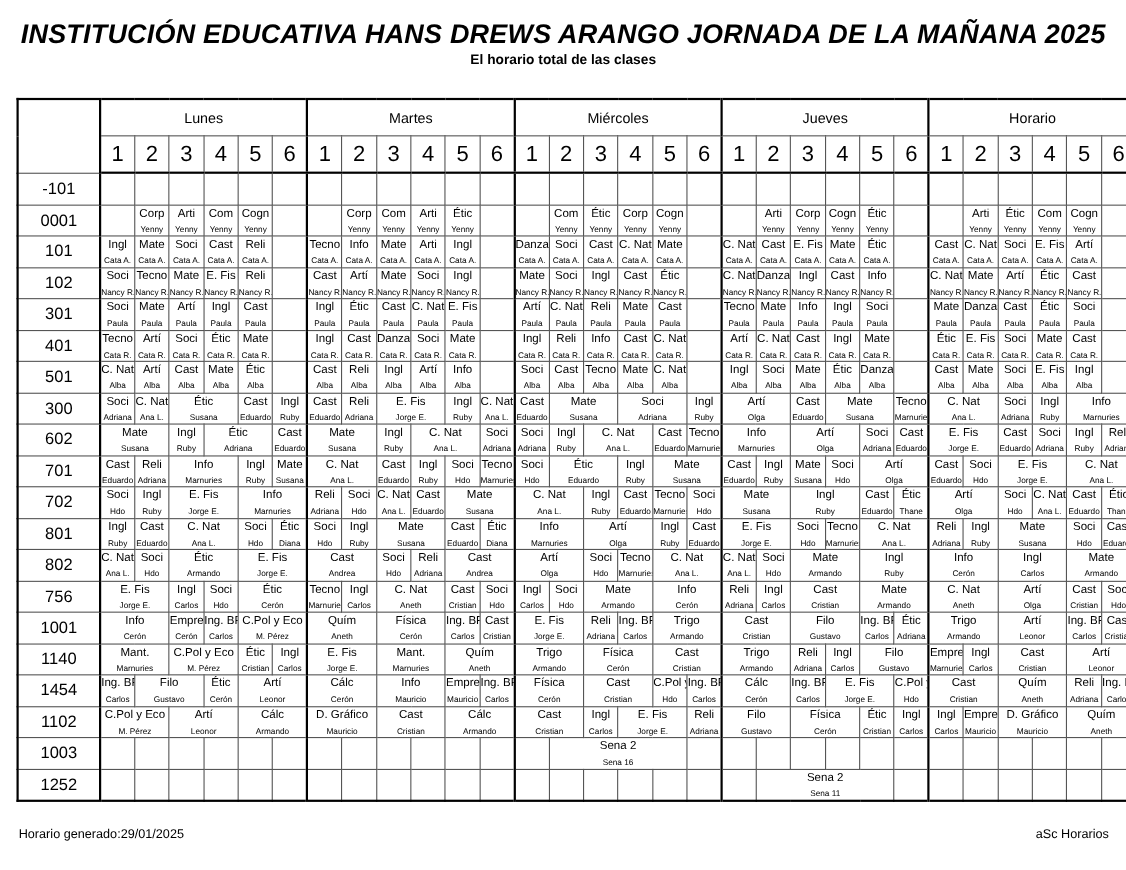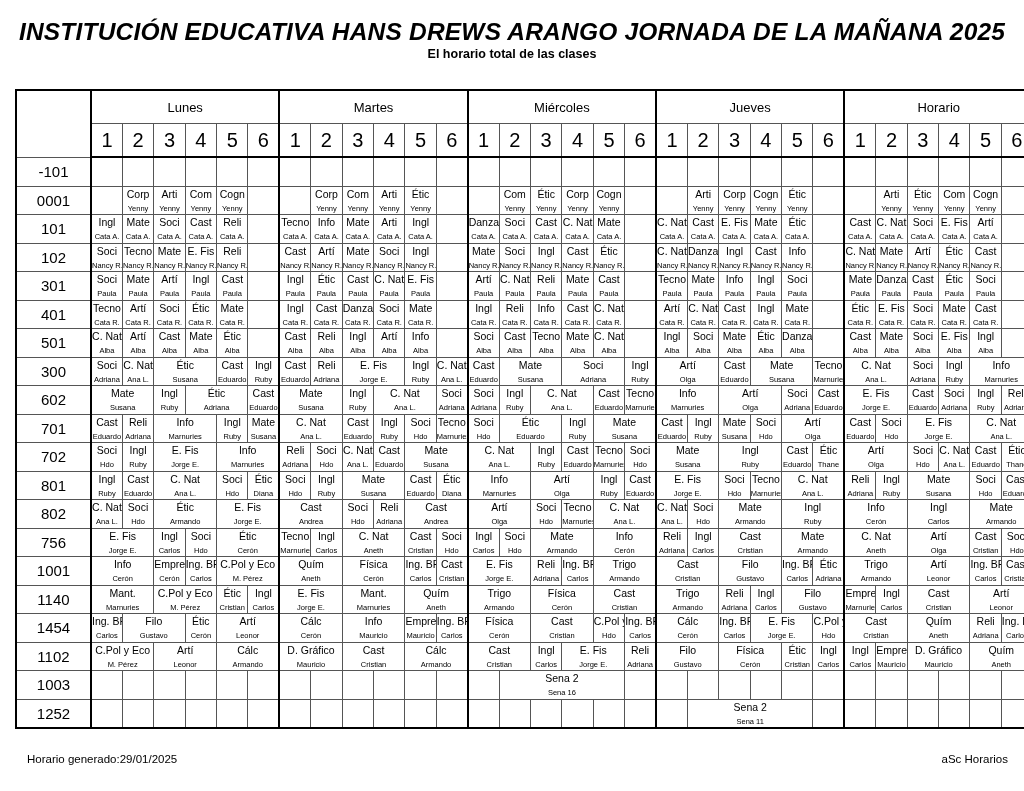--- a/index.html
+++ b/index.html
@@ -10,21 +10,21 @@
   table.tt td{border:1px solid #555;padding:0;text-align:center;vertical-align:middle;overflow:hidden;}
   td.lab{width:73px;border-right:2px solid #000 !important;font-size:15px;}
   td.day{height:32px;font-size:13px;}
   td.per{height:32px;font-size:20px;}
   tr.hdr2 td{border-bottom:2px solid #000;}
   td.dstart{border-left:2px solid #000 !important;}
   tr.r td{height:27.5px;}
   .cell{display:flex;flex-direction:column;justify-content:space-between;height:27.5px;line-height:1;}
   .subj{font-size:10.5px;padding-top:2px;white-space:nowrap;}
   .tch{font-size:7.5px;padding-bottom:2px;white-space:nowrap;}
-  .footer-left{position:absolute;left:27px;top:753px;font-size:11.5px;}
+  .footer-left{position:absolute;left:17px;top:753px;font-size:11.5px;}
   .footer-right{position:absolute;right:16px;top:753px;font-size:11.5px;}
 </style>
 </head>
 <body>
 
 <div class="title">INSTITUCIÓN EDUCATIVA HANS DREWS ARANGO JORNADA DE LA MAÑANA 2025</div>
 <div class="subtitle">El horario total de las clases</div>
 
 <table class="tt">
   <tbody id="tt-body">

